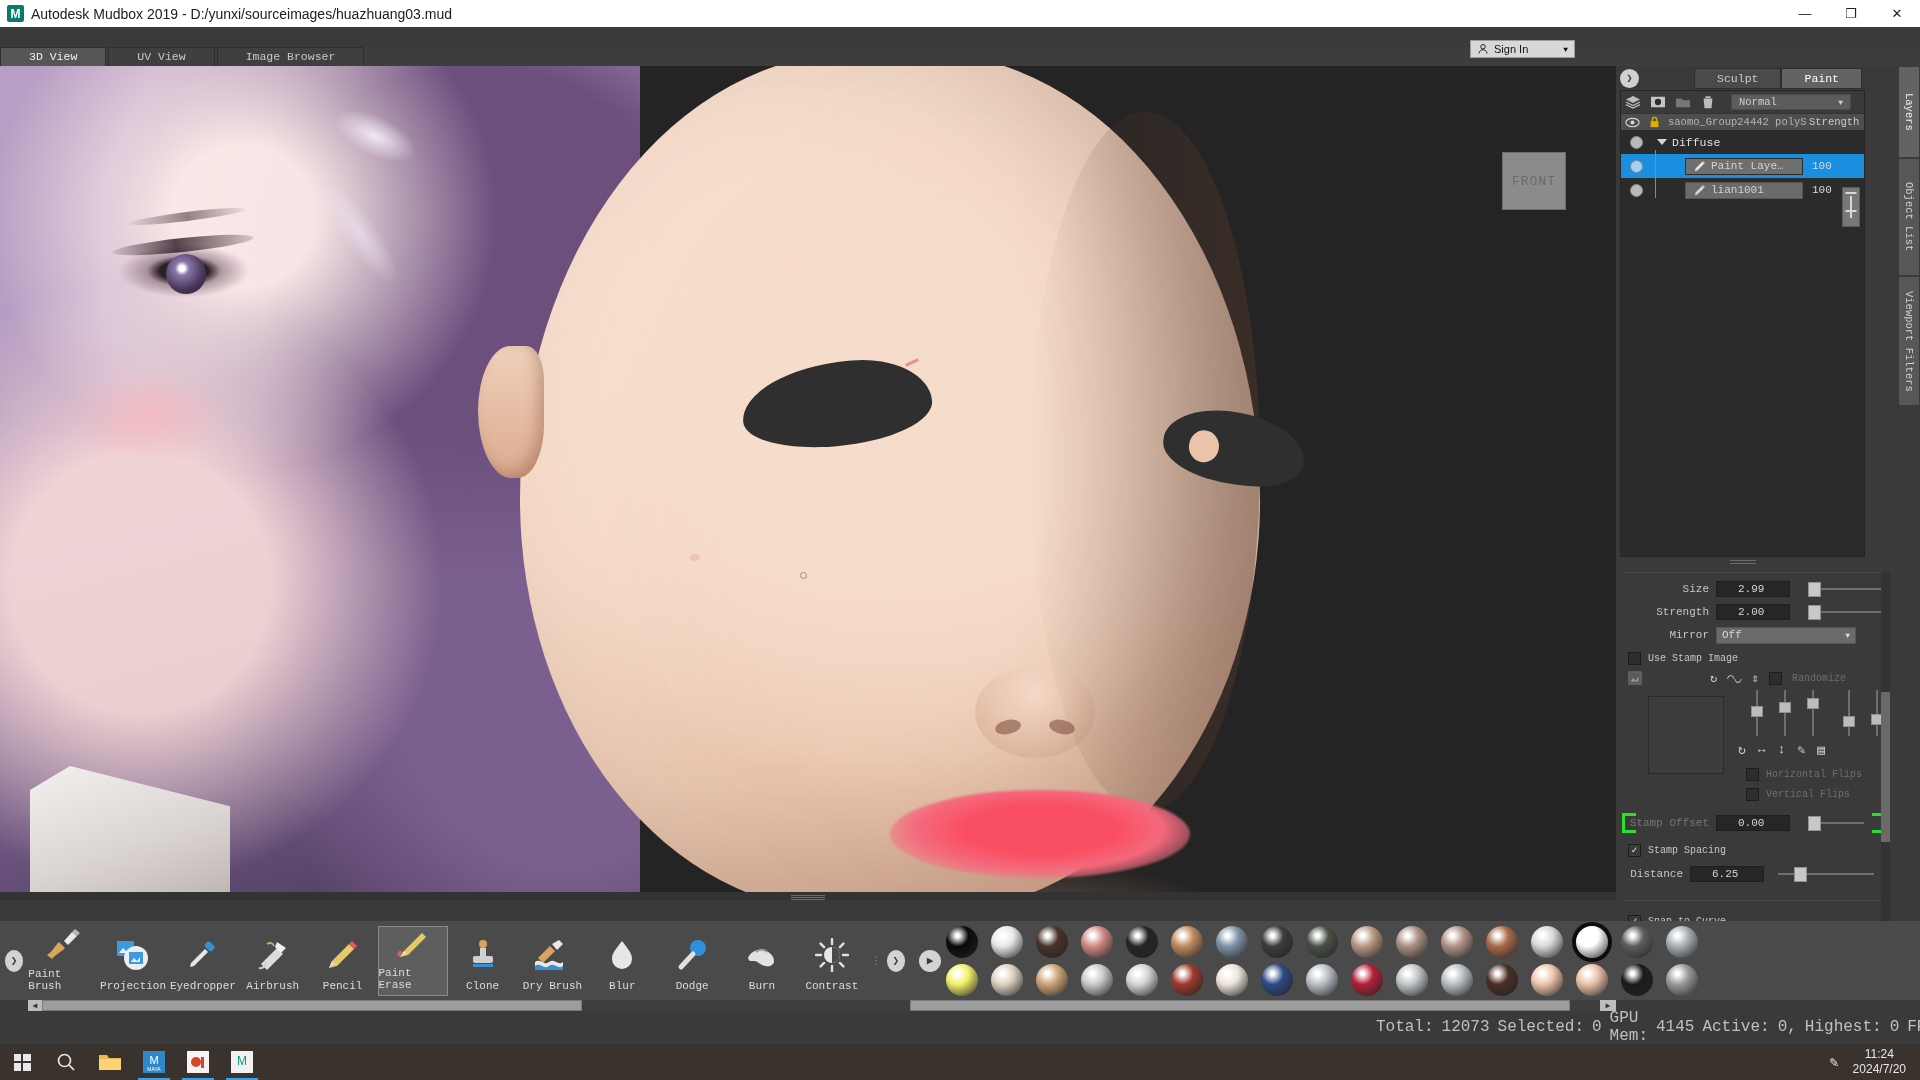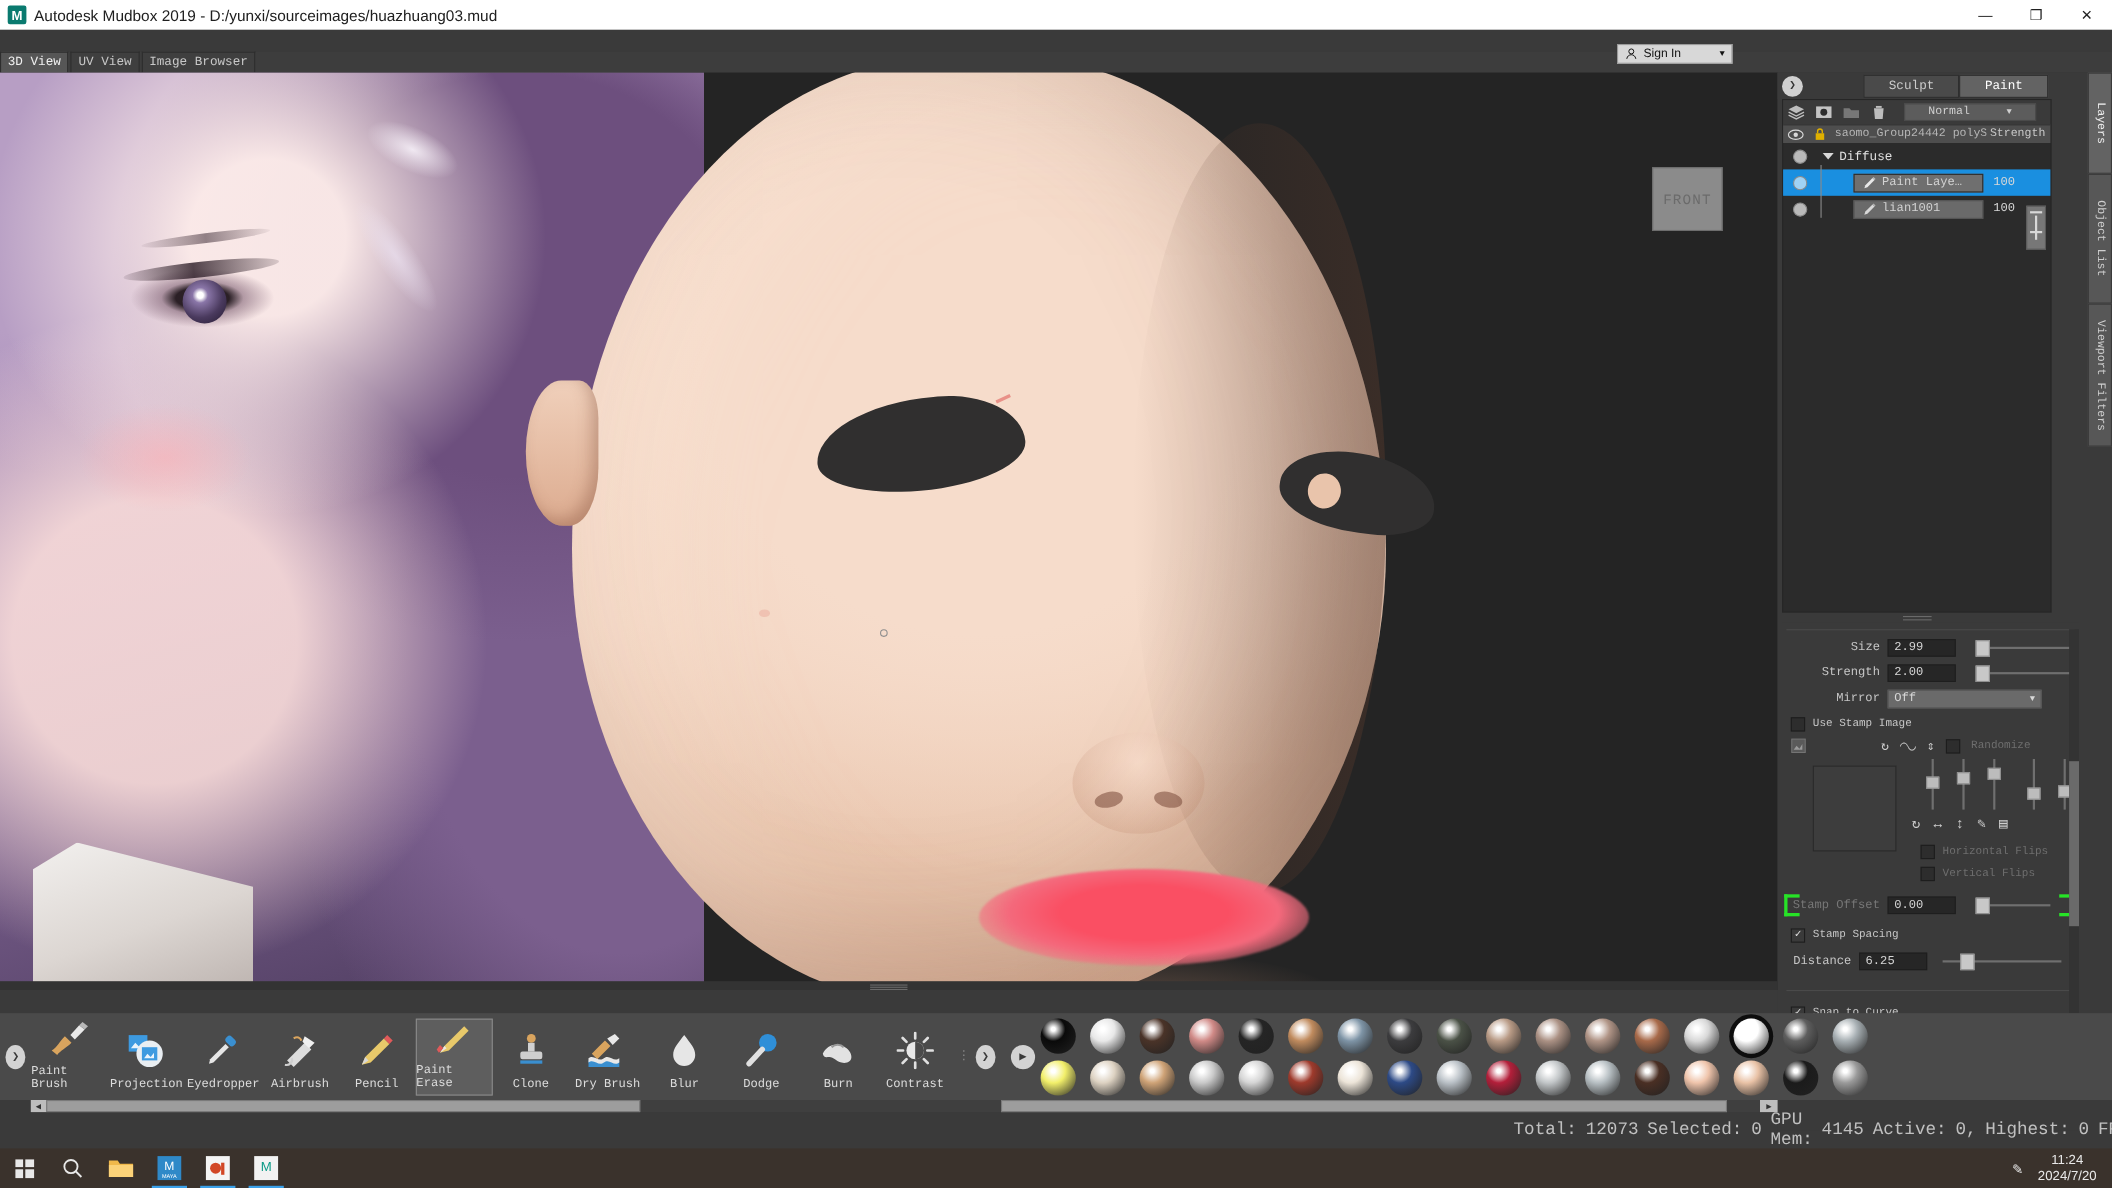--- a/index.html
+++ b/index.html
@@ -20,21 +20,21 @@
     color:#202020;font-size:13px;font-family:"Liberation Sans",sans-serif;}
 
   
   .menubar{position:absolute;left:0;top:27px;width:1920px;height:20px;background:#444;
     display:flex;align-items:center;padding-left:8px;}
   .menuitem{font-size:11.5px;color:#cfcfcf;padding:0 11px;line-height:20px;}
 
   
   .viewtabs{position:absolute;left:0;top:47px;width:1920px;height:19px;background:#3d3d3d;
     display:flex;align-items:flex-end;}
-  .vtab{font-size:11.5px;color:#c8c8c8;padding:2px 6px 3px;border:1px solid #2e2e2e;
+  .vtab{font-size:11.5px;color:#c8c8c8;padding:2px 28px 3px;border:1px solid #2e2e2e;
     border-bottom:none;background:#3f3f3f;margin-right:2px;}
   .vtab.active{background:#565656;color:#f0f0f0;}
   .signin{position:absolute;right:345px;top:40px;width:105px;height:18px;background:#d8d8d8;
     display:flex;align-items:center;gap:5px;padding:0 6px;border:1px solid #9a9a9a;}
   .signin .lbl{font-size:11px;color:#111;font-family:"Liberation Sans",sans-serif;}
   .signin .av{width:12px;height:12px;}
   .signin .car{margin-left:auto;font-size:8px;color:#111;}
 
   
   .viewport{position:absolute;left:0;top:66px;width:1616px;height:834px;background:#242424;overflow:hidden;}
@@ -118,21 +118,21 @@
     display:flex;align-items:center;justify-content:center;margin-left:4px;}
   .sptabs{margin-left:auto;display:flex;margin-right:38px;}
   .sptab{font-size:11.5px;color:#cccccc;padding:3px 22px;background:#4a4a4a;border:1px solid #2e2e2e;}
   .sptab.active{background:#636363;color:#fff;}
 
   .layerPanel{position:absolute;left:4px;top:24px;width:245px;height:467px;background:#2b2b2b;
     border:1px solid #262626;}
   .ltoolrow{display:flex;align-items:center;height:22px;padding:0 4px;background:#3a3a3a;gap:9px;}
   .lic{width:16px;height:14px;opacity:.92;}
   .blendsel{margin-left:6px;width:120px;height:16px;background:#5c5c5c;border:1px solid #4a4a4a;
-    color:#cfcfcf;font-size:10.5px;display:flex;align-items:center;padding:0 21px;}
+    color:#cfcfcf;font-size:10.5px;display:flex;align-items:center;padding:0 7px;}
   .blendsel .car{margin-left:auto;font-size:8px;}
   .lhead{display:flex;align-items:center;height:17px;background:#4e4e4e;border-top:1px solid #333;
     font-size:10.5px;color:#c5c5c5;}
   .lhead .c1{width:22px;display:flex;justify-content:center;}
   .lhead .c2{width:22px;display:flex;justify-content:center;}
   .lhead .c3{flex:1;padding-left:3px;white-space:nowrap;overflow:hidden;color:#b5b5b5;}
   .lhead .c4{width:58px;padding-left:3px;color:#c9c9c9;}
   .lrow{display:flex;align-items:center;height:24px;font-size:11px;color:#d2d2d2;}
   .lrow.sel{background:#1a8fe0;}
   .lrow .vis{width:30px;display:flex;justify-content:center;}
@@ -148,22 +148,22 @@
   .treeline{position:absolute;left:34px;top:0;width:1px;background:#8a8a8a;}
   .slider2{position:absolute;right:4px;top:96px;width:18px;height:40px;background:#777;border:1px solid #5a5a5a;}
   .slider2 i{position:absolute;left:50%;transform:translateX(-50%);background:#d8d8d8;}
   .lpanelResize{position:absolute;left:4px;top:491px;width:245px;height:9px;background:#3a3a3a;}
   .lpanelResize i{position:absolute;left:50%;top:3px;transform:translateX(-50%);width:26px;height:1px;background:#6a6a6a;}
   .lpanelResize i+i{top:6px;}
 
   .props{position:absolute;left:4px;top:500px;width:270px;height:400px;background:#3a3a3a;}
   .prow{display:flex;align-items:center;height:20px;margin-bottom:3px;}
   .plabel{width:96px;text-align:right;font-size:11px;color:#c6c6c6;padding-right:7px;}
-  .pfield{width:62px;height:16px;background:#262626;border:1px solid #1e1e1e;color:#d6d6d6;
-    font-size:11px;display:flex;align-items:center;padding-left:5px;}
+  .pfield{width:74px;height:16px;background:#262626;border:1px solid #1e1e1e;color:#d6d6d6;
+    font-size:11px;display:flex;align-items:center;padding-left:21px;}
   .ptrack{flex:1;height:16px;margin-left:8px;margin-right:6px;position:relative;display:flex;align-items:center;}
   .ptrack .rail{position:absolute;left:14px;right:0;height:2px;background:#6f6f6f;}
   .ptrack .knob{position:absolute;width:13px;height:15px;background:#c8c8c8;border:1px solid #909090;}
   .psel{width:140px;height:17px;background:#6a6a6a;border:1px solid #565656;color:#d8d8d8;font-size:11px;
     display:flex;align-items:center;padding:0 5px;}
   .psel .car{margin-left:auto;font-size:8px;}
   .cbrow{display:flex;align-items:center;gap:7px;padding-left:8px;height:20px;}
   .cb{width:13px;height:13px;background:#2d2d2d;border:1px solid #1d1d1d;color:#e0e0e0;font-size:10px;
     display:flex;align-items:center;justify-content:center;}
   .cb.on{background:#3a3a3a;}

